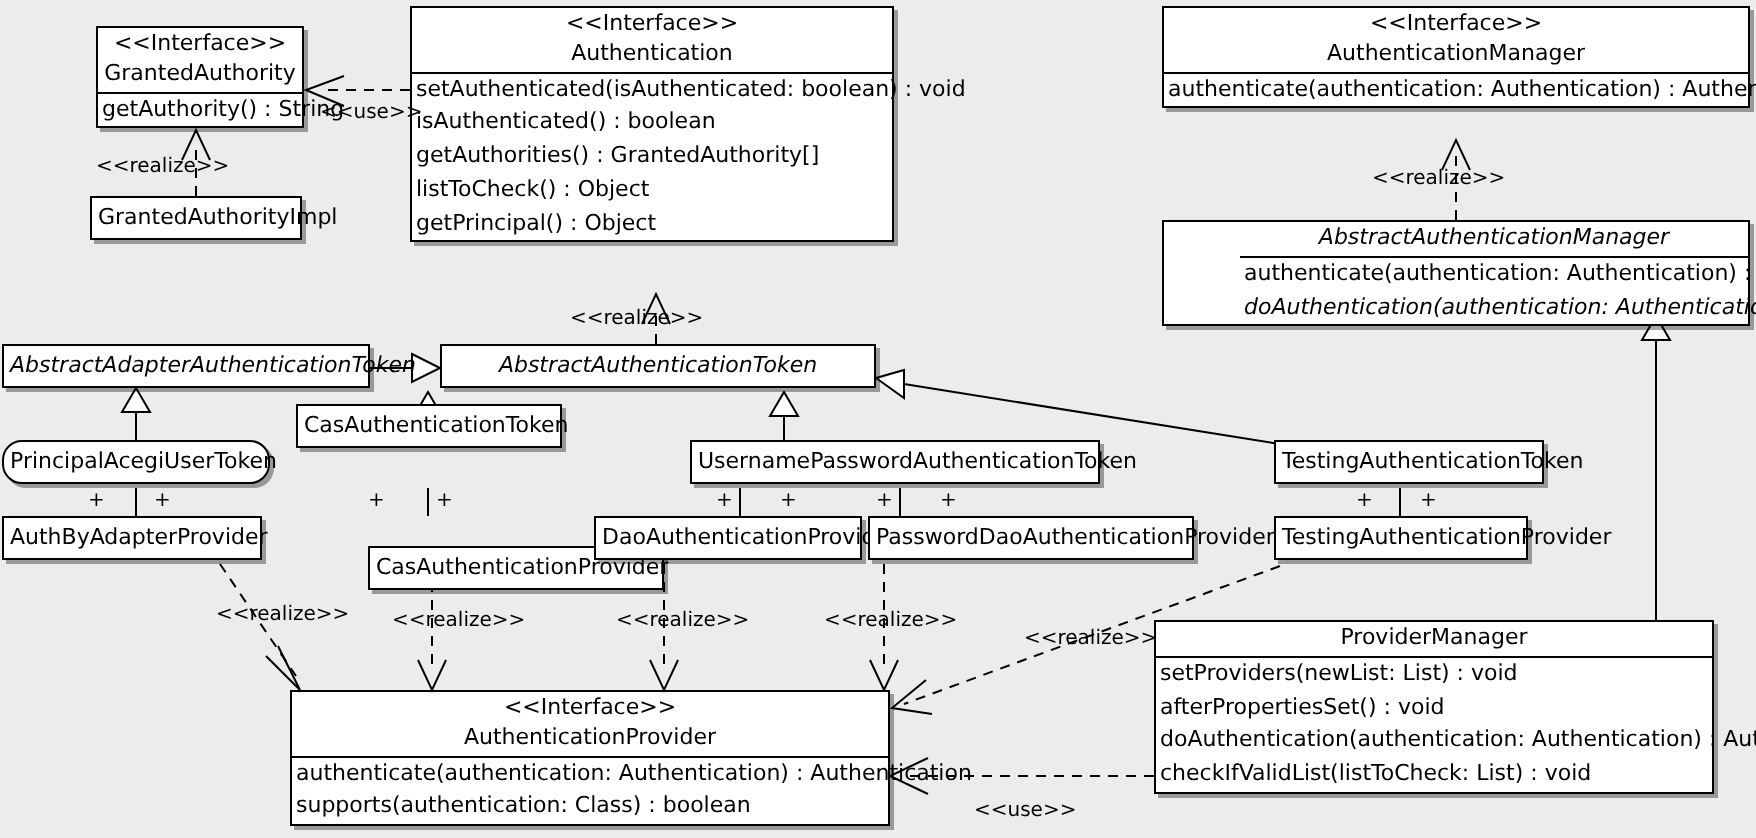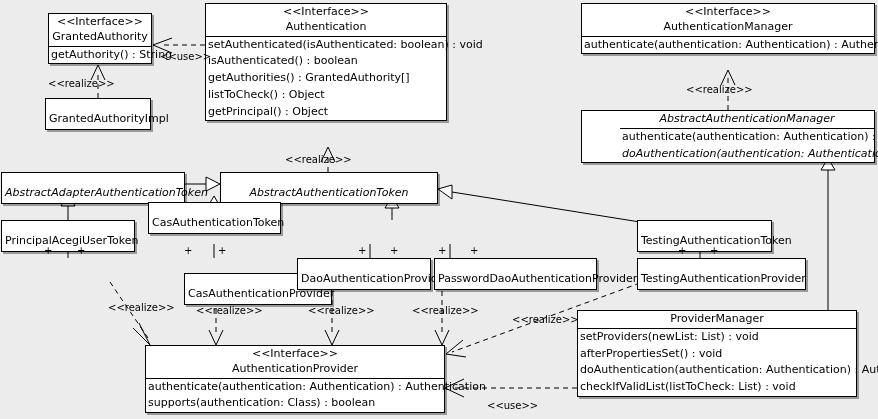--- a/index.html
+++ b/index.html
@@ -58,21 +58,21 @@
     line-height: 1.52;
     white-space: nowrap;
     padding-left: 2px;
     color: #000;
     overflow: visible;
   }
   .member.abstract { font-style: italic; }
   .simple-label {
     text-align: center;
     font-size: 11px;
-    padding: 13px 3px 4px 3px;
+    padding: 3px 3px 4px 3px;
     line-height: 1.2;
     white-space: nowrap;
   }
   .edge-label {
     position: absolute;
     font-size: 10px;
     color: #000;
     white-space: nowrap;
     z-index: 7;
     background: transparent;
@@ -231,58 +231,64 @@
   </div>
 
   <div class="uml-box" style="left:1px; top:172px; width:184px;">
     <div class="simple-label" style="font-style:italic;">AbstractAdapterAuthenticationToken</div>
   </div>
 
   <div class="uml-box" style="left:220px; top:172px; width:218px;">
     <div class="simple-label" style="font-style:italic;">AbstractAuthenticationToken</div>
   </div>
 
-  <div class="uml-box" style="left:1px; top:220px; width:134px;">
+  <div class="uml-box" style="left:1px; top:220px; width:134px;border-radius:10px;">
     <div class="simple-label">PrincipalAcegiUserToken</div>
   </div>
 
   <div class="uml-box" style="left:148px; top:202px; width:133px;">
     <div class="simple-label">CasAuthenticationToken</div>
   </div>
 
+  <div class="uml-box" style="left:345px; top:220px; width:205px;">
+    <div class="simple-label">UsernamePasswordAuthenticationToken</div>
+  </div>
 
   <div class="uml-box" style="left:637px; top:220px; width:135px;">
     <div class="simple-label">TestingAuthenticationToken</div>
   </div>
 
   <span class="plus" style="left:44px; top:245px;">+</span>
   <span class="plus" style="left:77px; top:245px;">+</span>
   <span class="plus" style="left:184px; top:245px;">+</span>
   <span class="plus" style="left:218px; top:245px;">+</span>
   <span class="plus" style="left:358px; top:245px;">+</span>
   <span class="plus" style="left:390px; top:245px;">+</span>
   <span class="plus" style="left:438px; top:245px;">+</span>
   <span class="plus" style="left:470px; top:245px;">+</span>
   <span class="plus" style="left:678px; top:245px;">+</span>
   <span class="plus" style="left:710px; top:245px;">+</span>
 
+  <div class="uml-box" style="left:1px; top:258px; width:130px;">
+    <div class="simple-label">AuthByAdapterProvider</div>
+  </div>
 
   <div class="uml-box" style="left:148px; top:273px; width:148px;margin-left:36px;">
     <div class="simple-label">CasAuthenticationProvider</div>
   </div>
 
   <div class="uml-box" style="left:297px; top:258px; width:134px;">
     <div class="simple-label">DaoAuthenticationProvider</div>
   </div>
 
   <div class="uml-box" style="left:434px; top:258px; width:163px;">
     <div class="simple-label">PasswordDaoAuthenticationProvider</div>
   </div>
 
-  <div class="uml-box" style="left:637px; top:258px; width:169px;">
+  <div class="uml-box" style="left:637px; top:258px; width:127px;">
     <div class="simple-label">TestingAuthenticationProvider</div>
   </div>
 
   <div class="uml-box" style="left:145px; top:345px; width:300px;">
     <div class="box-head">
       <span class="stereo">&lt;&lt;Interface&gt;&gt;</span>
       <span class="cname">AuthenticationProvider</span>
     </div>
     <div class="divider"></div>
     <div class="members">

